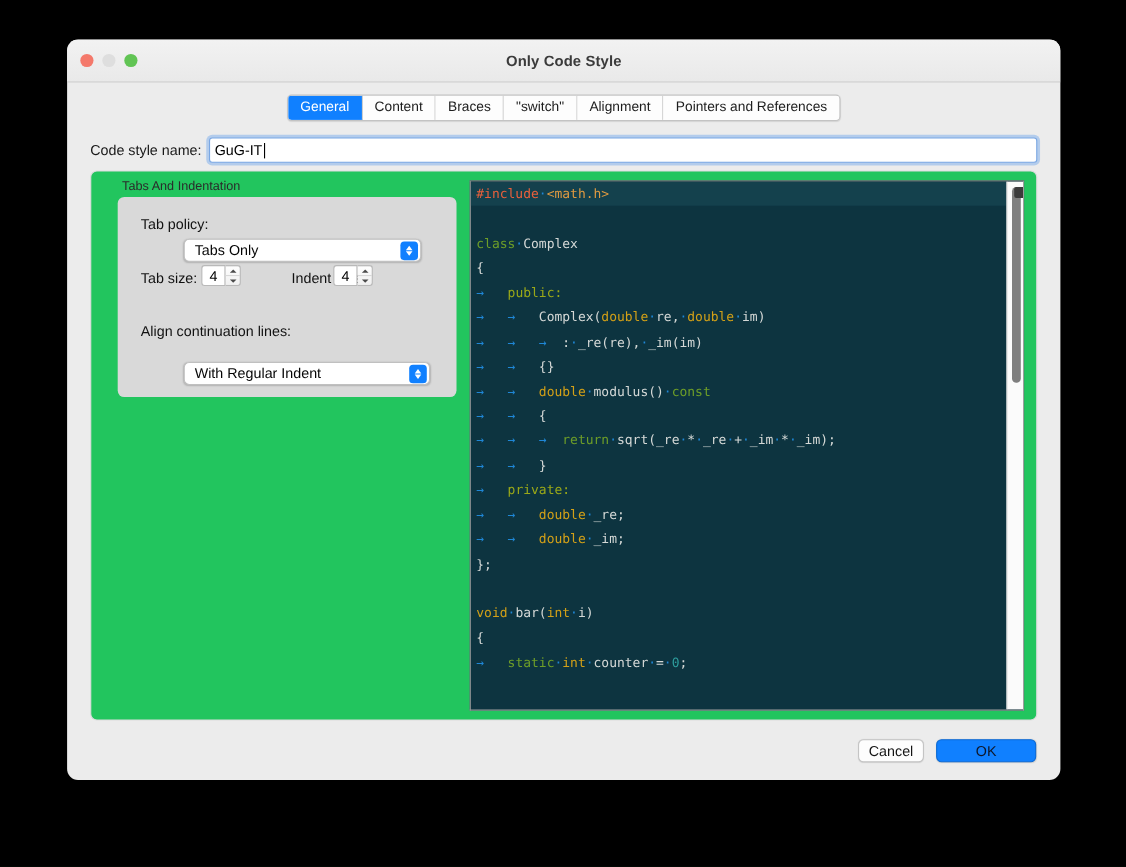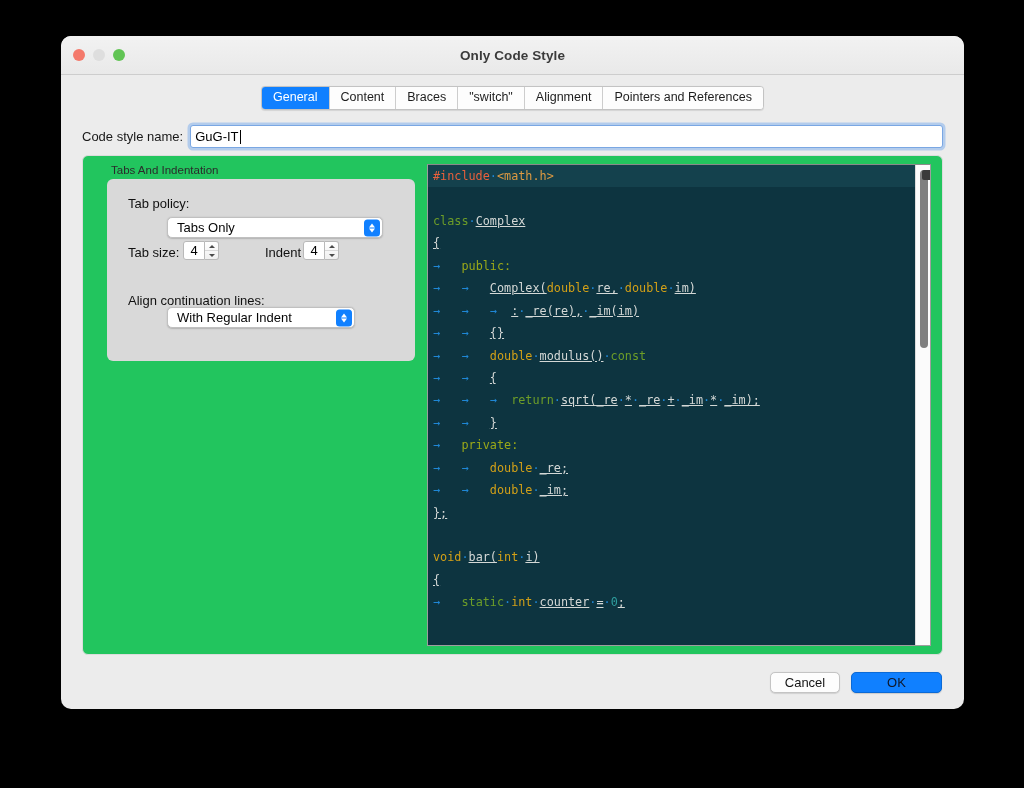--- a/index.html
+++ b/index.html
@@ -177,21 +177,21 @@
     border-radius: 5px;
     box-shadow: 0 0.5px 1.5px rgba(0,0,0,0.18);
     display: flex;
     align-items: center;
     padding-left: 9px;
     font-size: 13px;
     color: #050505;
     box-sizing: border-box;
   }
   #popup-tabpolicy { left: 60px; top: 38px; width: 216px; }
-  #popup-align     { left: 60px; top: 128px; width: 188px; }
+  #popup-align     { left: 60px; top: 150px; width: 224px; }
 
   .popup-arrows {
     position: absolute;
     right: 2.5px;
     top: 50%;
     transform: translateY(-50%);
     width: 16px;
     height: 17px;
     background: #1080ff;
     border-radius: 3.5px;
@@ -291,21 +291,21 @@
   .cl.caretline { background: #14414d; }
 
   .k-pre   { color: #e8603c; }   
   .k-str   { color: #df9a41; }   
   .k-kw    { color: #6d9d28; }   
   .k-label { color: #9aa818; }   
   .k-type  { color: #d2a017; }   
   .k-num   { color: #2e9e9e; }   
   .k-tab   { color: #1f87d6; }   
   .k-dot   { color: #1f87d6; }   
-  .k-txt   { color: #d4d8d6; text-decoration: underline; }
+  .k-txt   { color: #d4d8d6; }
 
   
   #code-scrollbar {
     flex: 0 0 15px;
     background: #fbfbfb;
     border-left: 1px solid #dcdcdc;
     position: relative;
     box-sizing: border-box;
   }
   #code-thumb {
@@ -341,21 +341,21 @@
     font-size: 13px;
     border-radius: 5px;
     height: 21px;
     display: flex;
     align-items: center;
     justify-content: center;
     cursor: default;
     box-sizing: border-box;
   }
   #btn-cancel {
-    width: 70px;
+    width: 60px;
     background: #fdfdfd;
     border: 1px solid #c4c4c4;
     color: #141414;
     box-shadow: 0 0.5px 1px rgba(0,0,0,0.12);
   }
   #btn-ok {
     width: 91px;
     background: #1080ff;
     border: 1px solid #0b6ad6;
     color: #0f172a;

